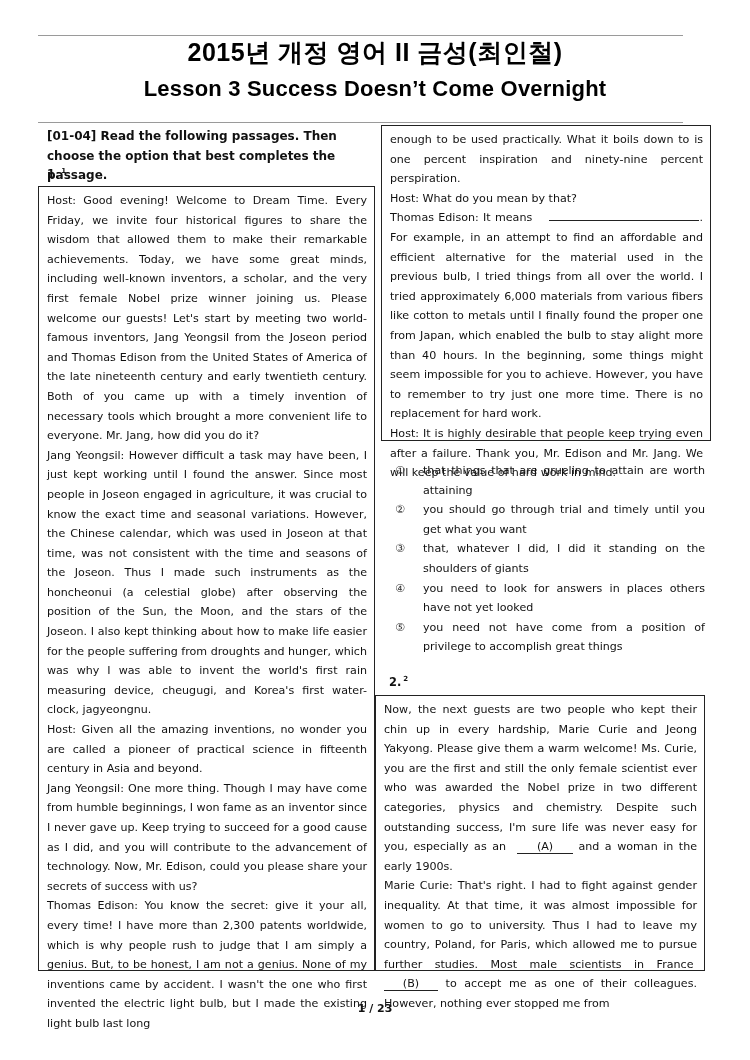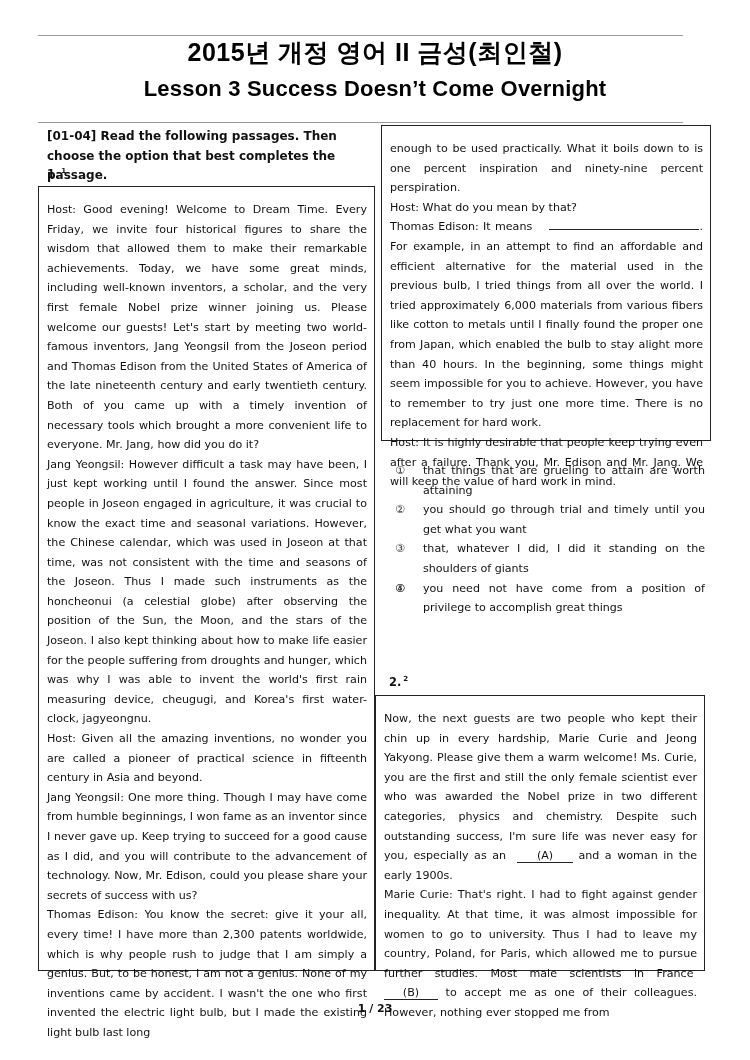--- a/index.html
+++ b/index.html
@@ -15,21 +15,21 @@
 
   .txt { font-family: "DejaVu Sans", sans-serif; font-size: 11.1px; line-height: 19.6px; }
   .instr { position: absolute; left: 47px; top: 127px; width: 320px;
            font-weight: bold; font-size: 12px; line-height: 19.6px; }
   .qnum { position: absolute; font-weight: bold; font-size: 11.4px; }
   .qnum sup { font-size: 7px; vertical-align: 5px; margin-left: 2px; }
   #q1-num { left: 47px; top: 167px; }
   #q2-num { left: 389px; top: 675px; }
 
   .box { position: absolute; border: 1.3px solid #222; box-sizing: border-box;
-         padding: 13px 7px 0 8px; text-align: justify; }
+         padding: 4px 7px 0 8px; text-align: justify; }
   .box p { margin: 0; }
   #box1 { left: 38px; top: 186px; width: 337px; height: 785px; }
   #box1r { left: 381px; top: 125px; width: 330px; height: 316px; }
   #box2 { left: 375px; top: 695px; width: 330px; height: 276px; }
 
   .blank { display: inline-block; border-bottom: 1px solid #222; line-height: 13px; }
   .blank-long { width: 150px; }
   .blank-a { width: 56px; text-align: center; }
   .blank-b { width: 54px; text-align: center; }
 
@@ -64,21 +64,21 @@
   <p>enough to be used practically. What it boils down to is one percent inspiration and ninety-nine percent perspiration.</p>
   <p>Host: What do you mean by that?</p>
   <p><span>Thomas Edison: It means</span>&nbsp;&nbsp;&nbsp;&nbsp;<span class="blank blank-long"></span><span>. For example, in an attempt to find an affordable and efficient alternative for the material used in the previous bulb, I tried things from all over the world. I tried approximately 6,000 materials from various fibers like cotton to metals until I finally found the proper one from Japan, which enabled the bulb to stay alight more than 40 hours. In the beginning, some things might seem impossible for you to achieve. However, you have to remember to try just one more time. There is no replacement for hard work.</span></p>
   <p>Host: It is highly desirable that people keep trying even after a failure. Thank you, Mr. Edison and Mr. Jang. We will keep the value of hard work in mind.</p>
 </div>
 
 <div class="options txt">
   <div class="opt"><span class="mark">①</span><span>that things that are grueling to attain are worth attaining</span></div>
   <div class="opt"><span class="mark">②</span><span>you should go through trial and timely until you get what you want</span></div>
   <div class="opt"><span class="mark">③</span><span>that, whatever I did, I did it standing on the shoulders of giants</span></div>
-  <div class="opt"><span class="mark">④</span></div>
+  <div class="opt"><span class="mark">④</span><span>you need to look for answers in places others have not yet looked</span></div>
   <div class="opt"><span class="mark">⑤</span><span>you need not have come from a position of privilege to accomplish great things</span></div>
 </div>
 
 <div class="qnum" id="q2-num"><span>2.</span><sup>2</sup></div>
 
 <div class="box txt" id="box2">
   <p><span>Now, the next guests are two people who kept their chin up in every hardship, Marie Curie and Jeong Yakyong. Please give them a warm welcome! Ms. Curie, you are the first and still the only female scientist ever who was awarded the Nobel prize in two different categories, physics and chemistry. Despite such outstanding success, I'm sure life was never easy for you, especially as an</span>&nbsp; <span class="blank blank-a">(A)</span> <span>and a woman in the early 1900s.</span></p>
   <p><span>Marie Curie: That's right. I had to fight against gender inequality. At that time, it was almost impossible for women to go to university. Thus I had to leave my country, Poland, for Paris, which allowed me to pursue further studies. Most male scientists in France</span>&nbsp; <span class="blank blank-b">(B)</span> <span>to accept me as one of their colleagues. However, nothing ever stopped me from</span></p>
 </div>
 

